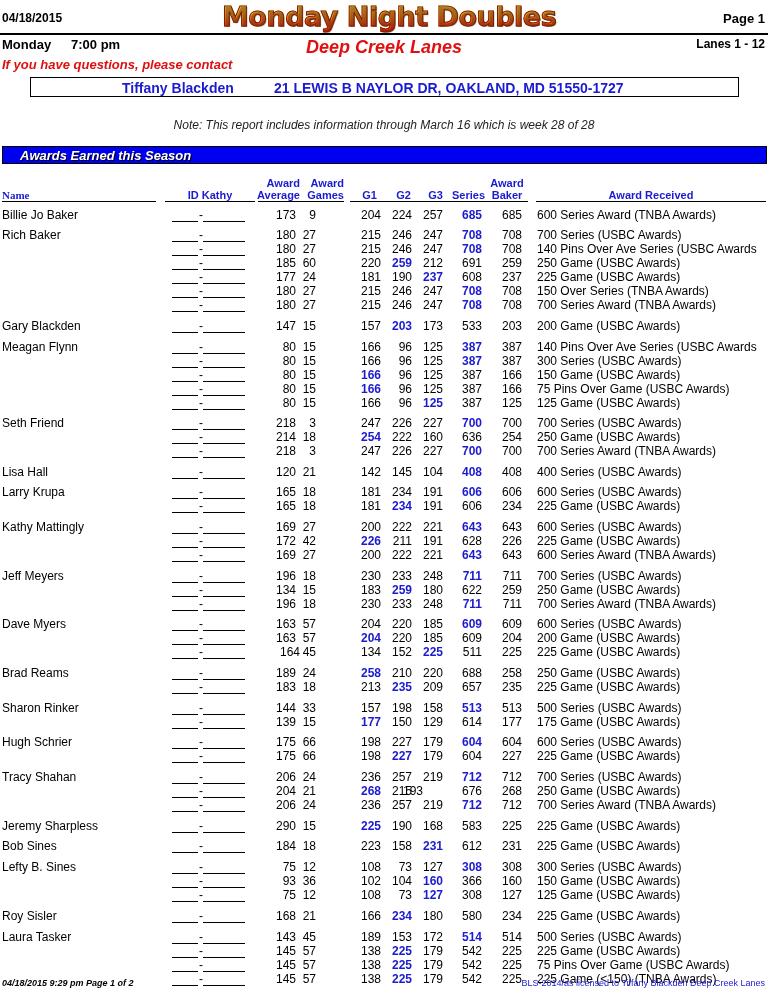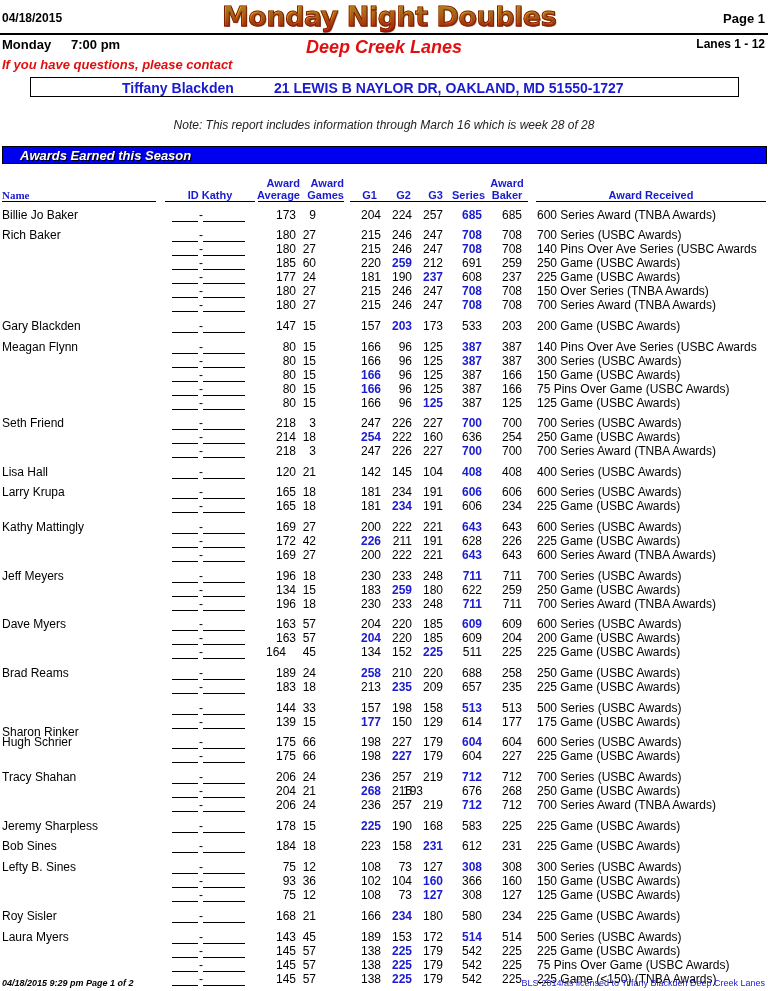--- a/index.html
+++ b/index.html
@@ -468,21 +468,21 @@
       <div class="abs cell num" style="left: 412px; width: 31px;">185</div>
       <div class="abs cell num" style="left: 443px; width: 39px;">609</div>
       <div class="abs cell num" style="left: 482px; width: 40px;">204</div>
       <div class="abs cell" style="left: 537px;">200 Game (USBC Awards)</div>
     </div>
     <div class="abs" style="left: 0px; top: 645px; width: 768px; height: 14px;">
       <div class="abs cell" style="left: 2px;"></div>
       <div class="idline1" style="top: 13px;"></div>
       <div class="iddash" style="top: 0px;">-</div>
       <div class="idline2" style="top: 13px;"></div>
-      <div class="abs cell num" style="left: 246px; width: 40px;">164</div>
+      <div class="abs cell num" style="left: 260px; width: 40px;">164</div>
       <div class="abs cell num" style="left: 296px; width: 20px;">45</div>
       <div class="abs cell num" style="left: 350px; width: 31px;">134</div>
       <div class="abs cell num" style="left: 381px; width: 31px;">152</div>
       <div class="abs cell num hl" style="left: 412px; width: 31px;">225</div>
       <div class="abs cell num" style="left: 443px; width: 39px;">511</div>
       <div class="abs cell num" style="left: 482px; width: 40px;">225</div>
       <div class="abs cell" style="left: 537px;">225 Game (USBC Awards)</div>
     </div>
     <div class="abs" style="left: 0px; top: 666px; width: 768px; height: 14px;">
       <div class="abs cell" style="left: 2px;">Brad Reams</div>
@@ -506,21 +506,21 @@
       <div class="abs cell num" style="left: 256px; width: 40px;">183</div>
       <div class="abs cell num" style="left: 296px; width: 20px;">18</div>
       <div class="abs cell num" style="left: 350px; width: 31px;">213</div>
       <div class="abs cell num hl" style="left: 381px; width: 31px;">235</div>
       <div class="abs cell num" style="left: 412px; width: 31px;">209</div>
       <div class="abs cell num" style="left: 443px; width: 39px;">657</div>
       <div class="abs cell num" style="left: 482px; width: 40px;">235</div>
       <div class="abs cell" style="left: 537px;">225 Game (USBC Awards)</div>
     </div>
     <div class="abs" style="left: 0px; top: 701px; width: 768px; height: 14px;">
-      <div class="abs cell" style="left: 2px; margin-top: 24px;">Sharon Rinker</div>
+      <div class="abs cell" style="left: 2px;">Sharon Rinker</div>
       <div class="idline1" style="top: 13px;"></div>
       <div class="iddash" style="top: 0px;">-</div>
       <div class="idline2" style="top: 13px;"></div>
       <div class="abs cell num" style="left: 256px; width: 40px;">144</div>
       <div class="abs cell num" style="left: 296px; width: 20px;">33</div>
       <div class="abs cell num" style="left: 350px; width: 31px;">157</div>
       <div class="abs cell num" style="left: 381px; width: 31px;">198</div>
       <div class="abs cell num" style="left: 412px; width: 31px;">158</div>
       <div class="abs cell num hl" style="left: 443px; width: 39px;">513</div>
       <div class="abs cell num" style="left: 482px; width: 40px;">513</div>
@@ -608,21 +608,21 @@
       <div class="abs cell num" style="left: 412px; width: 31px;">219</div>
       <div class="abs cell num hl" style="left: 443px; width: 39px;">712</div>
       <div class="abs cell num" style="left: 482px; width: 40px;">712</div>
       <div class="abs cell" style="left: 537px;">700 Series Award (TNBA Awards)</div>
     </div>
     <div class="abs" style="left: 0px; top: 819px; width: 768px; height: 14px;">
       <div class="abs cell" style="left: 2px;">Jeremy Sharpless</div>
       <div class="idline1" style="top: 13px;"></div>
       <div class="iddash" style="top: 0px;">-</div>
       <div class="idline2" style="top: 13px;"></div>
-      <div class="abs cell num" style="left: 256px; width: 40px;">178</div>
+      <div class="abs cell num" style="left: 256px; width: 40px;">290</div>
       <div class="abs cell num" style="left: 296px; width: 20px;">15</div>
       <div class="abs cell num hl" style="left: 350px; width: 31px;">225</div>
       <div class="abs cell num" style="left: 381px; width: 31px;">190</div>
       <div class="abs cell num" style="left: 412px; width: 31px;">168</div>
       <div class="abs cell num" style="left: 443px; width: 39px;">583</div>
       <div class="abs cell num" style="left: 482px; width: 40px;">225</div>
       <div class="abs cell" style="left: 537px;">225 Game (USBC Awards)</div>
     </div>
     <div class="abs" style="left: 0px; top: 839px; width: 768px; height: 14px;">
       <div class="abs cell" style="left: 2px;">Bob Sines</div>
@@ -688,21 +688,21 @@
       <div class="abs cell num" style="left: 256px; width: 40px;">168</div>
       <div class="abs cell num" style="left: 296px; width: 20px;">21</div>
       <div class="abs cell num" style="left: 350px; width: 31px;">166</div>
       <div class="abs cell num hl" style="left: 381px; width: 31px;">234</div>
       <div class="abs cell num" style="left: 412px; width: 31px;">180</div>
       <div class="abs cell num" style="left: 443px; width: 39px;">580</div>
       <div class="abs cell num" style="left: 482px; width: 40px;">234</div>
       <div class="abs cell" style="left: 537px;">225 Game (USBC Awards)</div>
     </div>
     <div class="abs" style="left: 0px; top: 930px; width: 768px; height: 14px;">
-      <div class="abs cell" style="left: 2px;">Laura Myers</div>
+      <div class="abs cell" style="left: 2px;">Laura Tasker</div>
       <div class="idline1" style="top: 13px;"></div>
       <div class="iddash" style="top: 0px;">-</div>
       <div class="idline2" style="top: 13px;"></div>
       <div class="abs cell num" style="left: 256px; width: 40px;">143</div>
       <div class="abs cell num" style="left: 296px; width: 20px;">45</div>
       <div class="abs cell num" style="left: 350px; width: 31px;">189</div>
       <div class="abs cell num" style="left: 381px; width: 31px;">153</div>
       <div class="abs cell num" style="left: 412px; width: 31px;">172</div>
       <div class="abs cell num hl" style="left: 443px; width: 39px;">514</div>
       <div class="abs cell num" style="left: 482px; width: 40px;">514</div>

